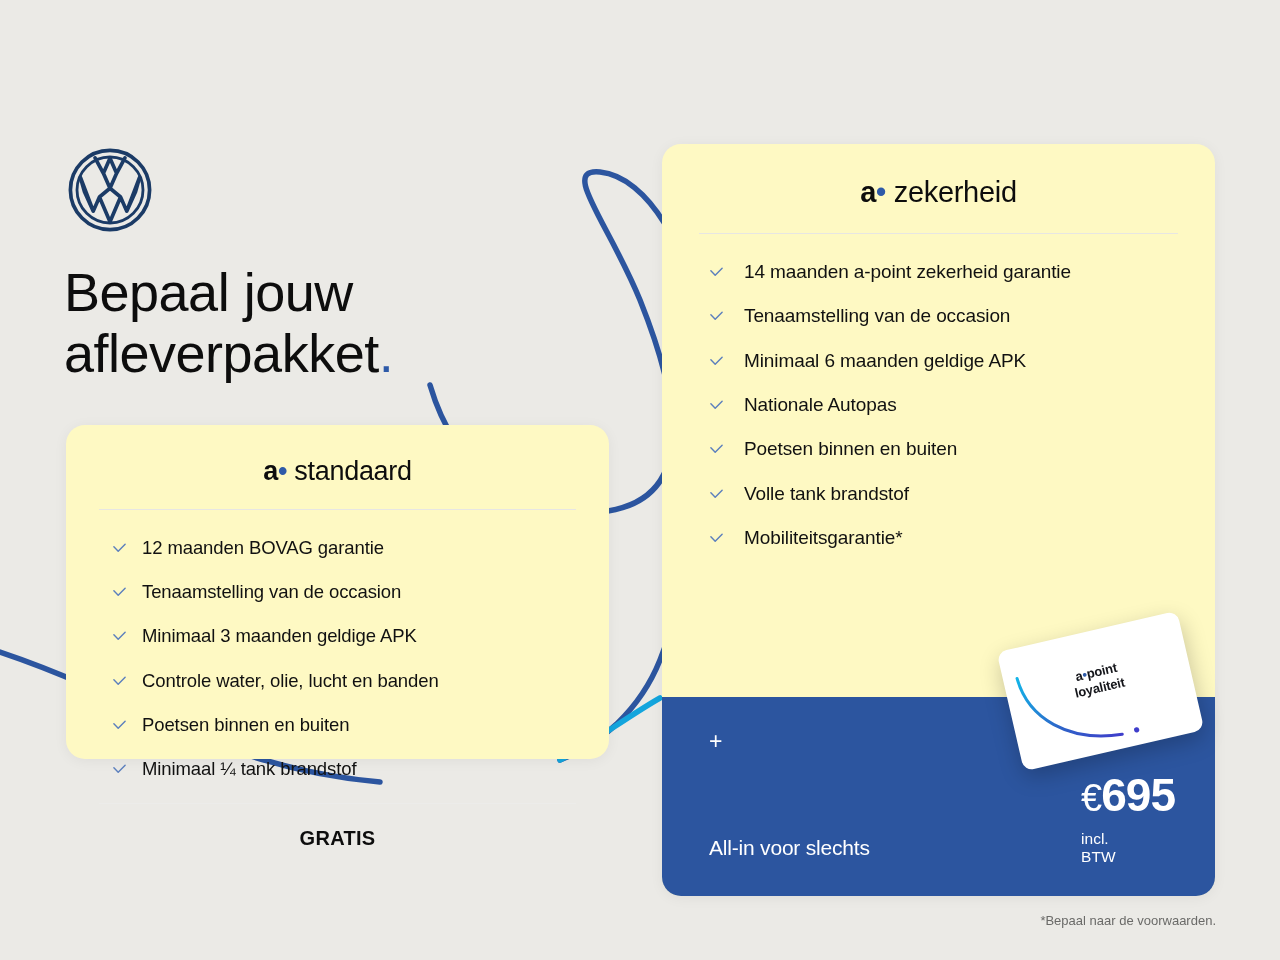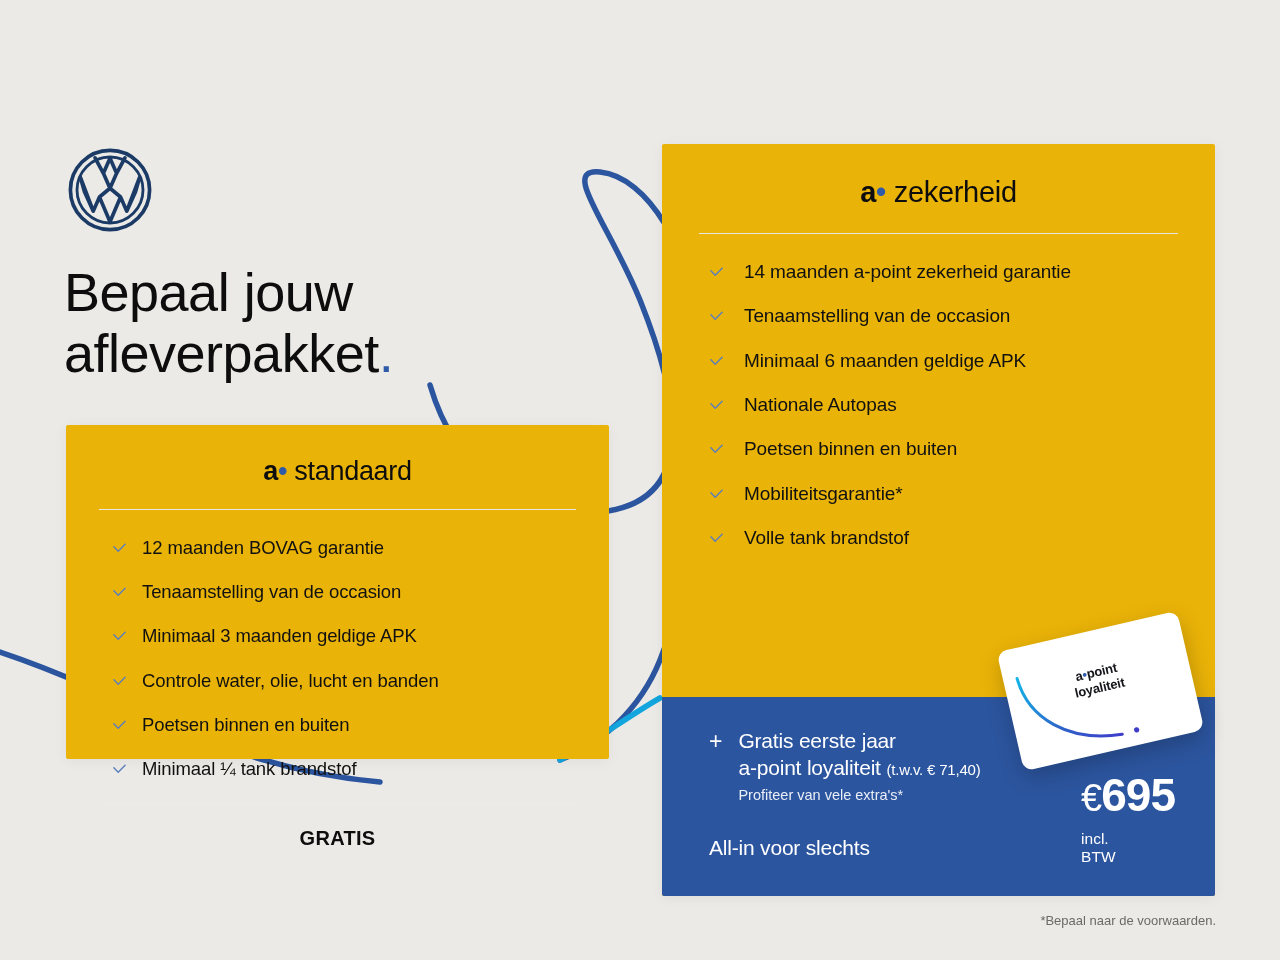--- a/index.html
+++ b/index.html
@@ -23,21 +23,21 @@
   .headline{
     position:absolute; left:64px; top:262px; z-index:4;
     font-size:54px; line-height:1.13; font-weight:400;
     letter-spacing:-0.5px; color:#0d0d0d;
     max-width:520px;
   }
   .headline .dot{ color:#2e5aa8; }
 
   
   .card{
-    position:absolute; background:#eab308; border-radius:2px;
+    position:absolute; background:#fef9c3; border-radius:19px;
     box-shadow:0 2px 14px rgba(0,0,0,.055);
     z-index:2;
   }
   .card-standaard{ left:66px; top:425px; width:543px; height:334px; z-index:2; }
   .card-zekerheid{ left:662px; top:144px; width:553px; height:752px; z-index:4; overflow:hidden; }
 
   .card-title{
     text-align:center; font-size:27px; font-weight:400; letter-spacing:-0.3px;
     color:#0d0d0d;
   }
@@ -227,41 +227,33 @@
       <li>
         <svg class="chk" viewBox="0 0 16 16" fill="none">
           <path d="M2 6.2 L6.6 11 L14 3.4" stroke="#5b7fbd" stroke-width="1.5" stroke-linecap="round" stroke-linejoin="round"></path>
         </svg>
         <span>Poetsen binnen en buiten</span>
       </li>
       <li>
         <svg class="chk" viewBox="0 0 16 16" fill="none">
           <path d="M2 6.2 L6.6 11 L14 3.4" stroke="#5b7fbd" stroke-width="1.5" stroke-linecap="round" stroke-linejoin="round"></path>
         </svg>
+        <span>Volle tank brandstof</span>
+      </li>
+      <li>
+        <svg class="chk" viewBox="0 0 16 16" fill="none">
+          <path d="M2 6.2 L6.6 11 L14 3.4" stroke="#5b7fbd" stroke-width="1.5" stroke-linecap="round" stroke-linejoin="round"></path>
+        </svg>
         <span>Mobiliteitsgarantie*</span>
-      </li>
-      <li>
-        <svg class="chk" viewBox="0 0 16 16" fill="none">
-          <path d="M2 6.2 L6.6 11 L14 3.4" stroke="#5b7fbd" stroke-width="1.5" stroke-linecap="round" stroke-linejoin="round"></path>
-        </svg>
-        <span>Volle tank brandstof</span>
       </li>
     </ul>
 
     <div class="blue-foot">
       <div class="plus-row">
         <div class="plus-ico">+</div>
-        <div class="plus-text">
-          <div class="l1">Gratis eerste jaar</div>
-          <div class="l2">
-            <span>a-point loyaliteit</span>
-            <small>(t.w.v. € 71,40)</small>
-          </div>
-          <div class="l3">Profiteer van vele extra's*</div>
-        </div>
       </div>
 
       <div class="allin-row">
         <div class="allin-label">All-in voor slechts</div>
         <div class="price-wrap">
           <div class="price">
             <span class="cur">€</span><span>695</span>
           </div>
           <div class="incl">
             <div>incl.</div>

